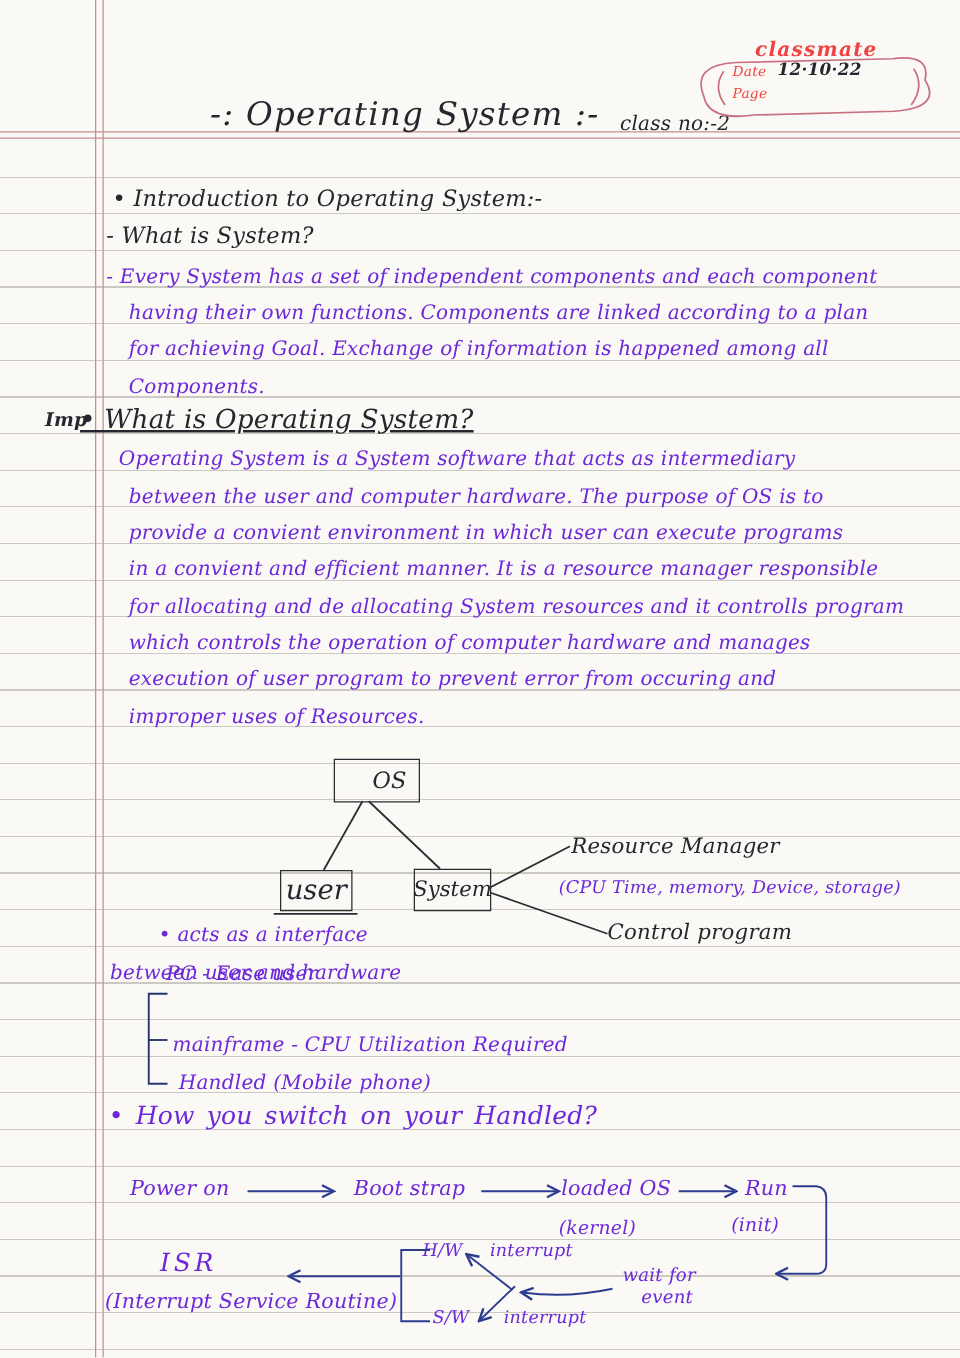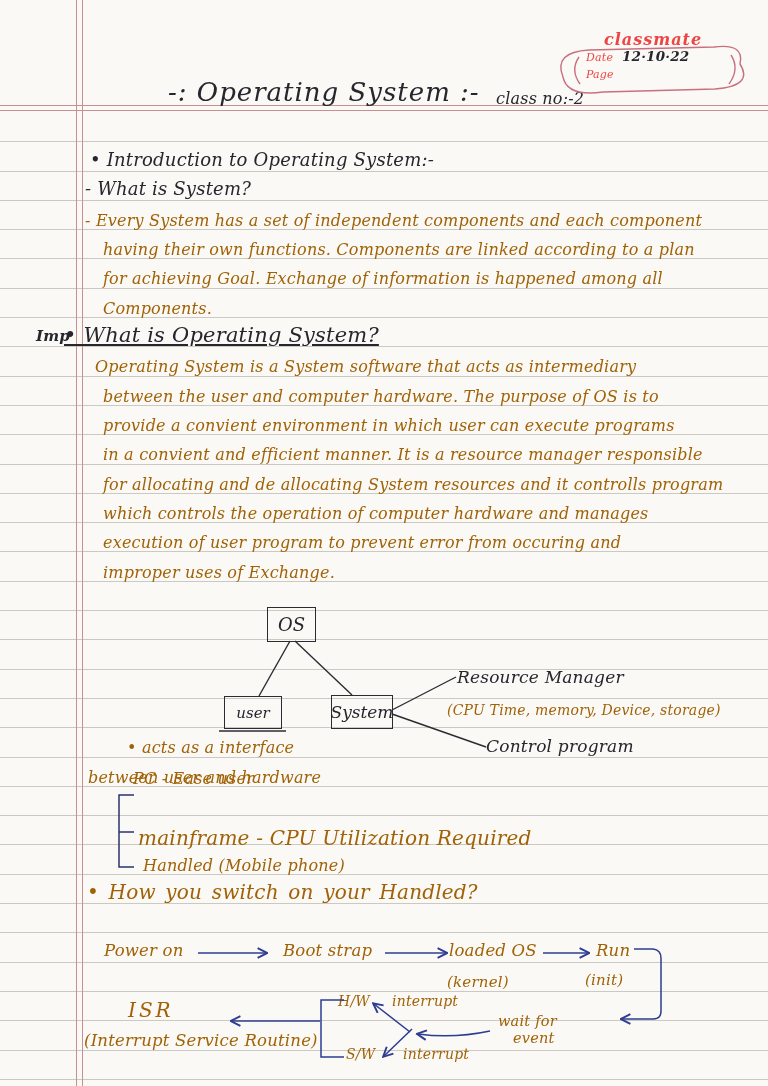--- a/index.html
+++ b/index.html
@@ -1,20 +1,20 @@
 <!DOCTYPE html>
 <html><head>
 <meta charset="utf-8">
 <style>
   html,body{margin:0;padding:0;}
   body{width:768px;height:1086px;position:relative;background:#faf9f5;overflow:hidden;
        font-family:"DejaVu Serif", serif;}
   .hw{position:absolute;font-family:"DejaVu Serif", serif;font-style:italic;
       white-space:nowrap;letter-spacing:0.2px;}
-  .blue{color:#a16207;}
+  .blue{color:#6d28d9;}
   .black{color:#26262e;}
   .red{color:#ef4444;}
   .rules{position:absolute;left:0;top:113px;width:768px;height:973px;
          background:repeating-linear-gradient(to bottom,
            rgba(0,0,0,0) 0px, rgba(0,0,0,0) 28.3px,
            #ccc9c2 28.3px, #ccc9c2 29.3px);}
   .redline-h{position:absolute;left:0;width:768px;height:1px;background:#c79090;}
   .redline-v{position:absolute;top:0;height:1086px;width:1px;background:#c79090;}
   .dbox{position:absolute;border:1.6px solid #2b2b33;display:flex;align-items:center;
         justify-content:center;font-style:italic;background:transparent;}
@@ -46,38 +46,38 @@
 
 <div class="hw black" style="left:36px;top:327px;font-size:15px;font-weight:bold;">Imp</div>
 <div class="hw black" style="left:64px;top:323px;font-size:21px;text-decoration:underline;">• What is Operating System?</div>
 <div class="hw blue" style="left:95px;top:357px;font-size:16px;">Operating System is a System software that acts as intermediary</div>
 <div class="hw blue" style="left:103px;top:387px;font-size:16px;">between the user and computer hardware. The purpose of OS is to</div>
 <div class="hw blue" style="left:103px;top:416px;font-size:16px;">provide a convient environment in which user can execute programs</div>
 <div class="hw blue" style="left:103px;top:445px;font-size:16px;">in a convient and efficient manner. It is a resource manager responsible</div>
 <div class="hw blue" style="left:103px;top:475px;font-size:16px;">for allocating and de allocating System resources and it controlls program</div>
 <div class="hw blue" style="left:103px;top:504px;font-size:16px;">which controls the operation of computer hardware and manages</div>
 <div class="hw blue" style="left:103px;top:533px;font-size:16px;">execution of user program to prevent error from occuring and</div>
-<div class="hw blue" style="left:103px;top:563px;font-size:16px;">improper uses of Exchange.</div>
+<div class="hw blue" style="left:103px;top:563px;font-size:16px;">improper uses of Resources.</div>
 
-<div class="dbox black" style="left:267px;top:607px;width:47px;height:33px;font-size:18px;">
+<div class="dbox black" style="left:267px;top:607px;width:47px;height:33px;font-size:18px;padding-left:20px;">
   <span>OS</span>
 </div>
-<div class="dbox black" style="left:224px;top:696px;width:56px;height:31px;font-size:15px;">
+<div class="dbox black" style="left:224px;top:696px;width:56px;height:31px;font-size:22px;">
   <span>user</span>
 </div>
 <div class="dbox black" style="left:331px;top:695px;width:60px;height:32px;font-size:17px;">
   <span>System</span>
 </div>
 <div class="hw black" style="left:457px;top:667px;font-size:17px;">Resource Manager</div>
 <div class="hw blue" style="left:447px;top:702px;font-size:14px;">(CPU Time, memory, Device, storage)</div>
 <div class="hw black" style="left:486px;top:736px;font-size:17px;">Control program</div>
 <div class="hw blue" style="left:127px;top:738px;font-size:16px;">• acts as a interface</div>
 <div class="hw blue" style="left:88px;top:768px;font-size:16px;">between user and hardware</div>
 <div class="hw blue" style="left:133px;top:769px;font-size:16px;">PC - Ease user</div>
-<div class="hw blue" style="left:138px;top:826px;font-size:20px;">mainframe - CPU Utilization Required</div>
+<div class="hw blue" style="left:138px;top:826px;font-size:16px;">mainframe - CPU Utilization Required</div>
 <div class="hw blue" style="left:143px;top:856px;font-size:16px;">Handled (Mobile phone)</div>
 
 <div class="hw blue" style="left:87px;top:880px;font-size:20px;word-spacing:3px;">• How you switch on your Handled?</div>
 <div class="hw blue" style="left:104px;top:941px;font-size:16.5px;">Power on</div>
 <div class="hw blue" style="left:283px;top:941px;font-size:16.5px;">Boot strap</div>
 <div class="hw blue" style="left:449px;top:941px;font-size:16.5px;">loaded OS</div>
 <div class="hw blue" style="left:596px;top:941px;font-size:16.5px;">Run</div>
 <div class="hw blue" style="left:447px;top:973px;font-size:15px;">(kernel)</div>
 <div class="hw blue" style="left:585px;top:971px;font-size:15px;">(init)</div>
 <div class="hw blue" style="left:128px;top:998px;font-size:20px;letter-spacing:3px;">ISR</div>

